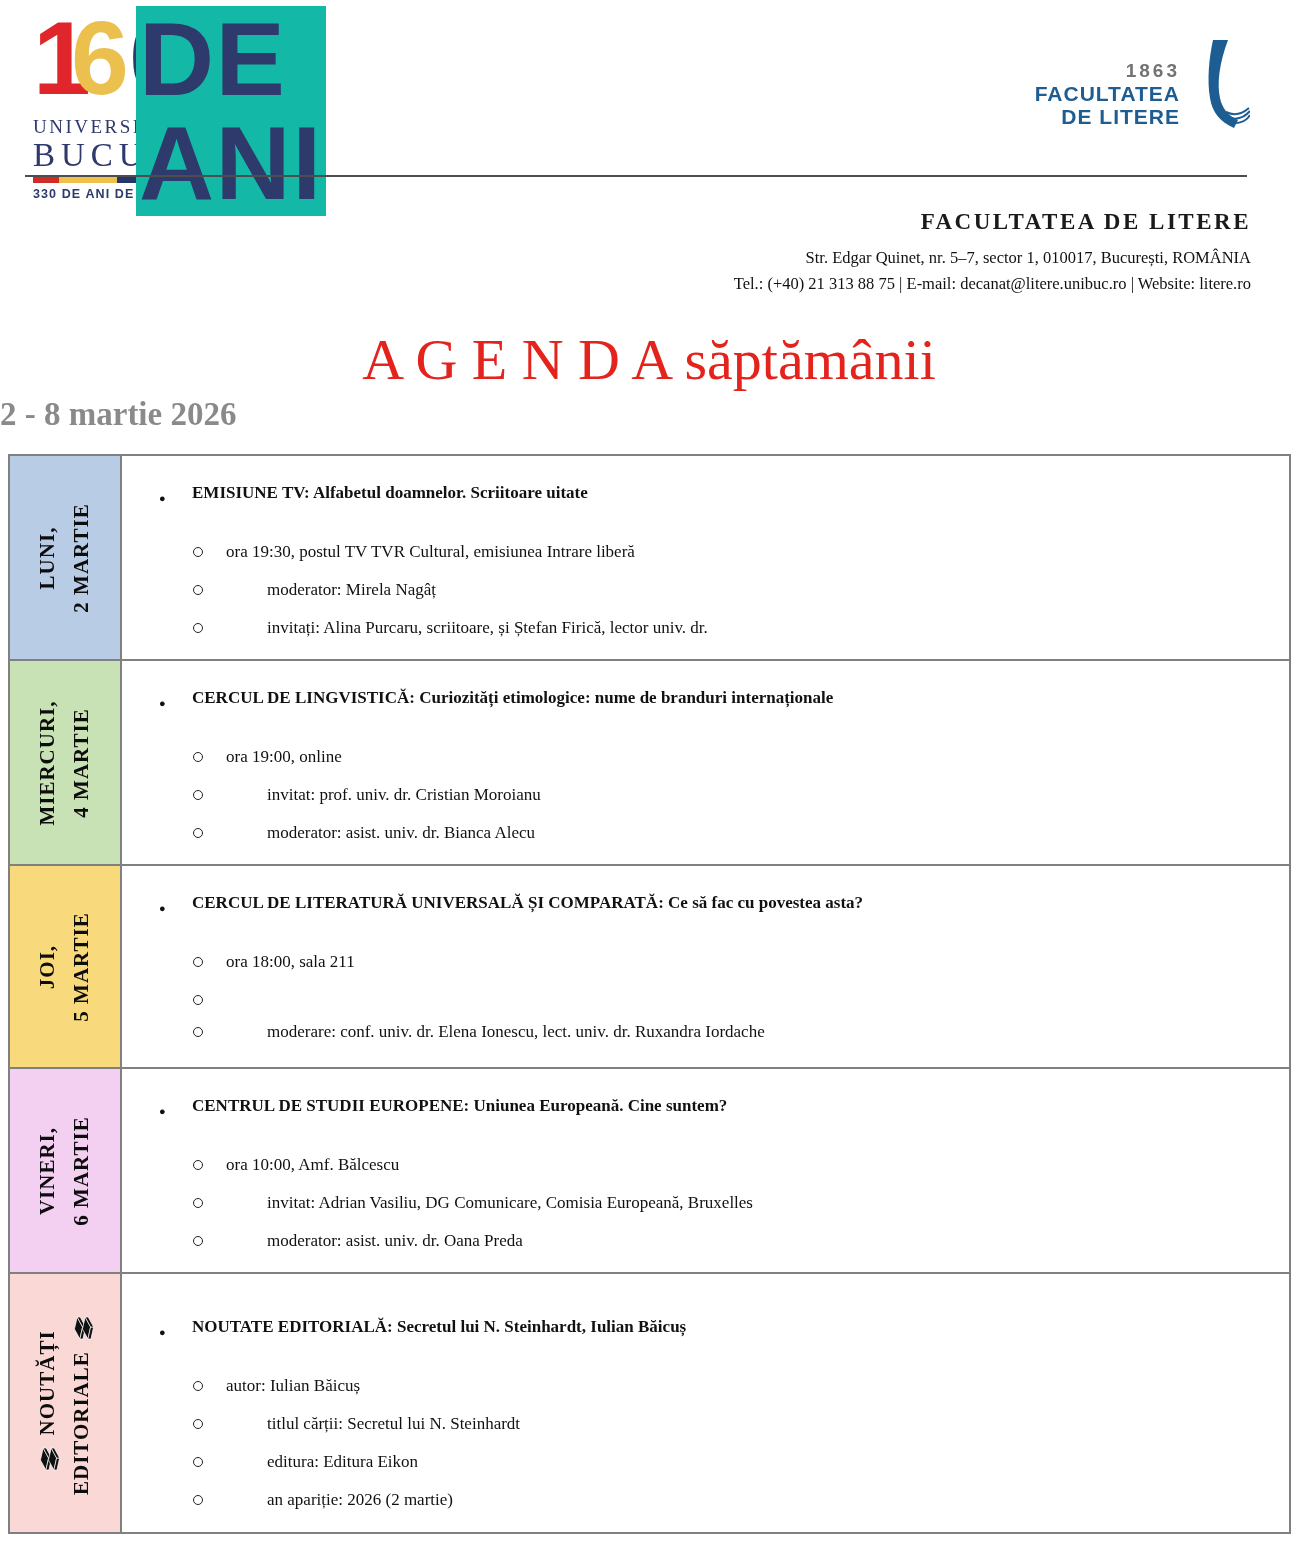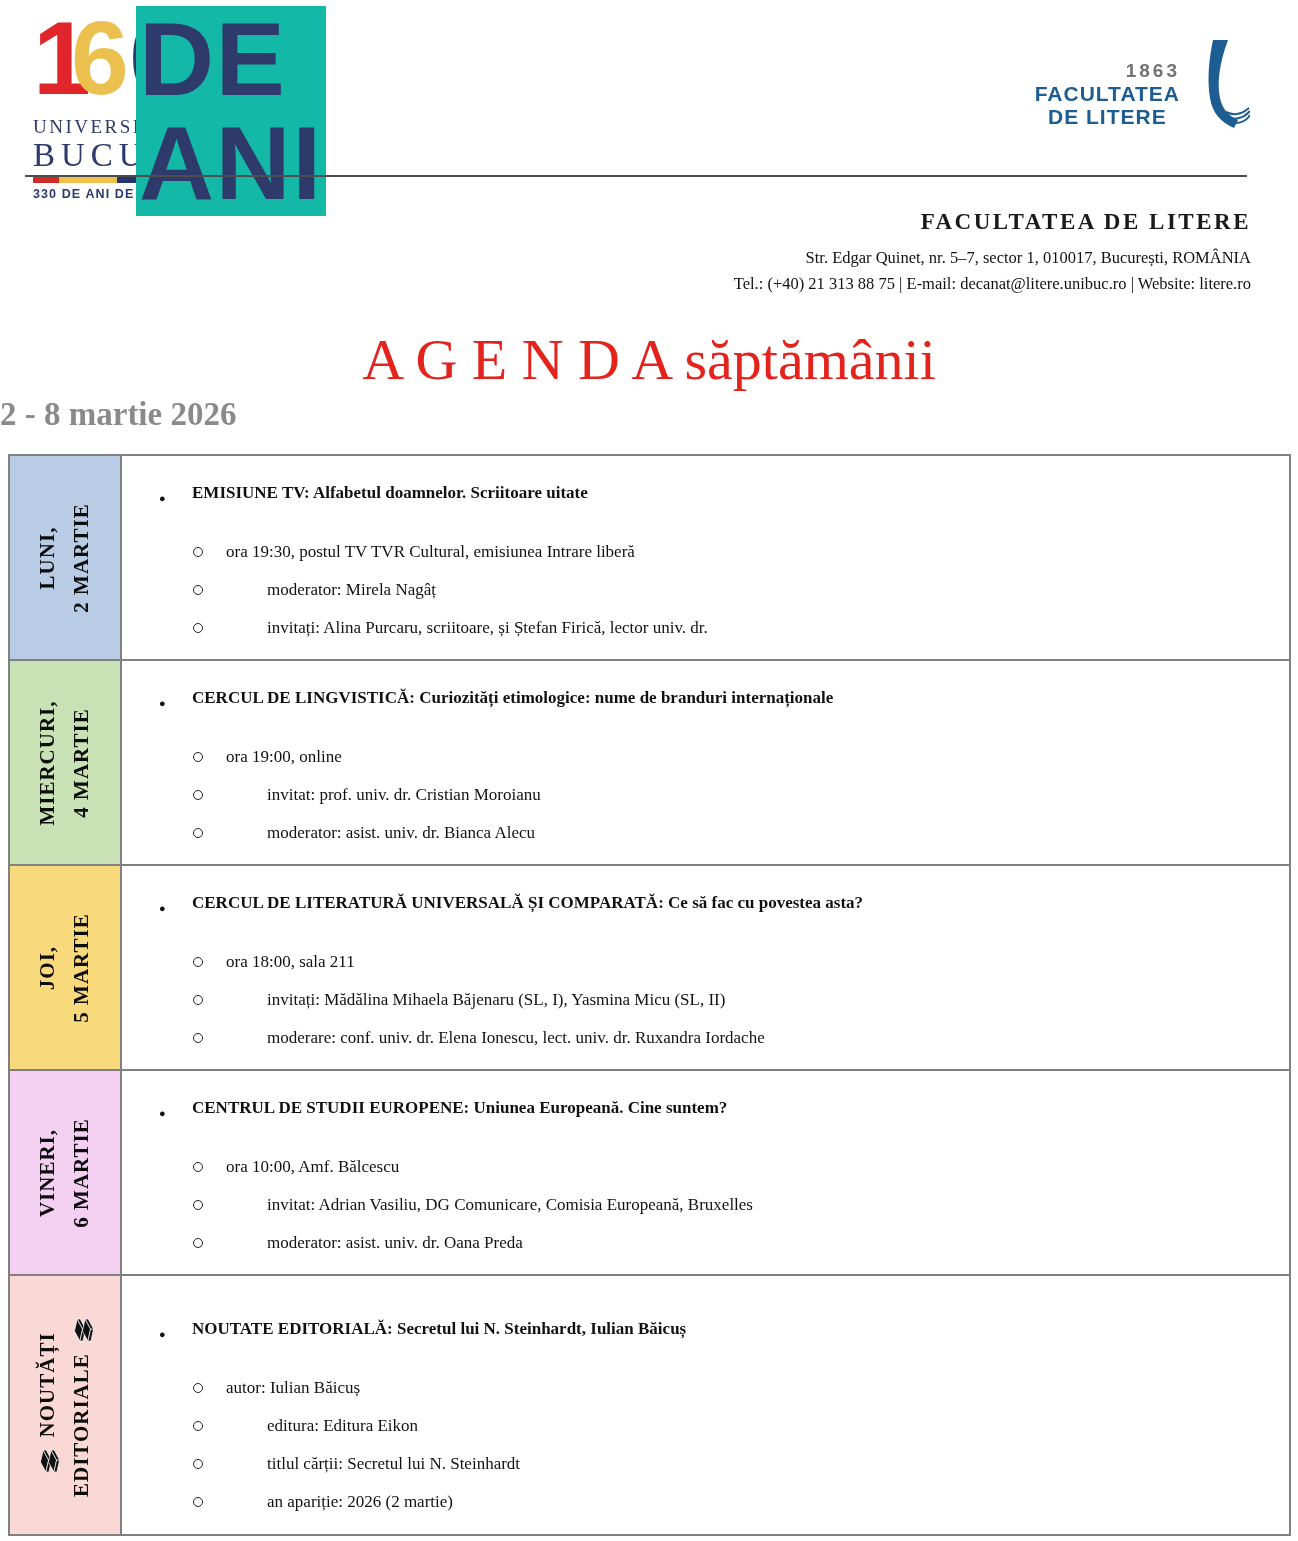--- a/index.html
+++ b/index.html
@@ -23,21 +23,21 @@
   .tri-red{width:26px;background:#d02b27;}
   .tri-yellow{width:58px;background:#efc04a;}
   .tri-navy{width:84px;background:#27356b;}
   .ub-line3{margin-top:4px;color:#2d3a6b;font-size:12.5px;letter-spacing:1.1px;
             font-family:"Liberation Sans","DejaVu Sans",sans-serif;font-weight:bold;white-space:nowrap;}
 
   
   .logo-litere{position:absolute;right:48px;top:38px;display:flex;align-items:flex-start;}
   .litere-text{text-align:right;color:#1d5d92;font-family:"Liberation Sans","DejaVu Sans",sans-serif;margin-top:22px;}
   .lit-year{font-size:19px;letter-spacing:3px;color:#737373;font-weight:bold;}
-  .lit-1,.lit-2{font-size:21px;font-weight:bold;letter-spacing:1px;line-height:1.1;text-align:center;}
+  .lit-1,.lit-2{font-size:21px;font-weight:bold;letter-spacing:1px;line-height:1.1;}
   .l-glyph{margin-left:8px;}
 
   
   .rule{position:absolute;left:25px;top:175px;width:1222px;border-top:2px solid #4d4d4d;}
   .contact-block{position:absolute;right:47px;top:193px;text-align:right;margin-top:16px;}
   .fac-title{font-size:23px;font-weight:bold;letter-spacing:2.5px;color:#1a1a1a;margin-bottom:13px;}
   .address-line{font-size:16.5px;margin-bottom:6px;}
   .contact-line{font-size:16.5px;}
 
   
@@ -184,21 +184,20 @@
           <div class="event-title">
             <span class="bullet" style="font-size: 11px; padding-top: 5px;">●</span>
             <span><span class="seg-b">CERCUL DE LITERATURĂ UNIVERSALĂ ȘI COMPARATĂ: </span><span class="seg-b seg-i">Ce să fac cu povestea asta?</span></span>
           </div>
           <div class="event-item">
             <span class="circle"></span>
             <span><span>ora 18:00, sala 211</span></span>
           </div>
           <div class="event-item">
             <span class="circle"></span>
-            <span><span>invitați: Mădălina Mihaela Băjenaru (SL, I), Yasmina Micu (SL, II)</span></span>
           </div>
           <div class="event-item">
             <span class="circle"></span>
             <span><span>moderare: conf. univ. dr. Elena Ionescu, lect. univ. dr. Ruxandra Iordache</span></span>
           </div>
         </div>
       </div>
       <div class="agenda-row">
         <div class="day-cell" style="background: rgb(243, 207, 241);">
           <div class="day-rot">
@@ -258,27 +257,27 @@
           <div class="event-title">
             <span class="bullet" style="font-size: 11px; padding-top: 5px;">●</span>
             <span><span class="seg-b">NOUTATE EDITORIALĂ: </span><span class="seg-b seg-i">Secretul lui N. Steinhardt</span><span class="seg-b">, Iulian Băicuș</span></span>
           </div>
           <div class="event-item">
             <span class="circle"></span>
             <span><span>autor: Iulian Băicuș</span></span>
           </div>
           <div class="event-item">
             <span class="circle"></span>
+            <span><span>titlul cărții: </span><span class="seg-i">Secretul lui N. Steinhardt</span></span>
+          </div>
+          <div class="event-item">
+            <span class="circle"></span>
             <span><span>editura: Editura Eikon</span></span>
           </div>
           <div class="event-item">
             <span class="circle"></span>
-            <span><span>titlul cărții: </span><span class="seg-i">Secretul lui N. Steinhardt</span></span>
-          </div>
-          <div class="event-item">
-            <span class="circle"></span>
             <span><span>an apariție: 2026 (2 martie)</span></span>
           </div>
         </div>
       </div>
     </div>
 
 </div>
 
 </body></html>

